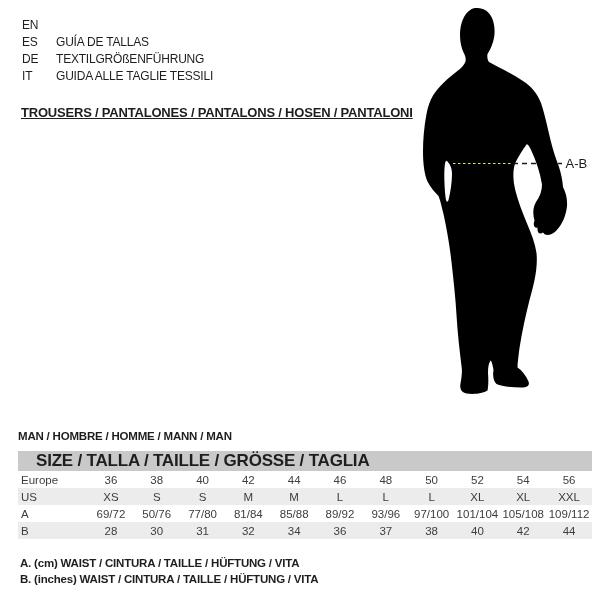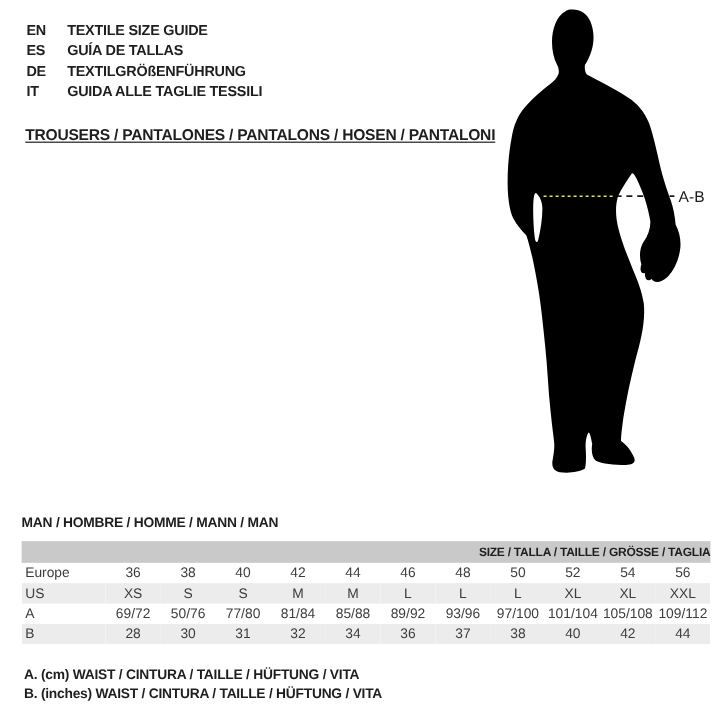--- a/index.html
+++ b/index.html
@@ -17,21 +17,21 @@
   .lang-block {
     position: absolute;
     left: 22px;
     top: 17px;
   }
   .lang-row {
     display: flex;
     height: 17px;
     line-height: 17px;
     font-size: 12px;
-    font-weight: 700;
+    font-weight: 400;
     letter-spacing: -0.2px;
   }
   .lang-code { width: 34px; }
   .category-line {
     position: absolute;
     left: 21px;
     top: 105px;
     font-size: 13px;
     font-weight: 700;
     letter-spacing: -0.2px;
@@ -60,24 +60,24 @@
     left: 18px;
     top: 451px;
     width: 574px;
     border-collapse: collapse;
     table-layout: fixed;
   }
   .size-table col.label-col { width: 70px; }
   .size-table th.bar {
     background: #c9c9c9;
     height: 18px;
-    font-size: 10px;
-    font-weight: 700;
-    text-align: right;
-    padding-left: 5px;
+    font-size: 17px;
+    font-weight: 700;
+    text-align: left;
+    padding-left: 18px;
     letter-spacing: -0.2px;
   }
   .size-table td {
     height: 17px;
     font-size: 11.5px;
     font-weight: 400;
     color: #3d3d3d;
     text-align: center;
     white-space: nowrap;
     overflow: hidden;
@@ -98,21 +98,20 @@
   }
 </style>
 </head>
 <body>
 
 <div class="canvas">
 
   <div class="lang-block">
     <div class="lang-row">
       <span class="lang-code">EN</span>
-      <span class="lang-label">TEXTILE SIZE GUIDE</span>
     </div>
     <div class="lang-row">
       <span class="lang-code">ES</span>
       <span class="lang-label">GUÍA DE TALLAS</span>
     </div>
     <div class="lang-row">
       <span class="lang-code">DE</span>
       <span class="lang-label">TEXTILGRÖßENFÜHRUNG</span>
     </div>
     <div class="lang-row">

